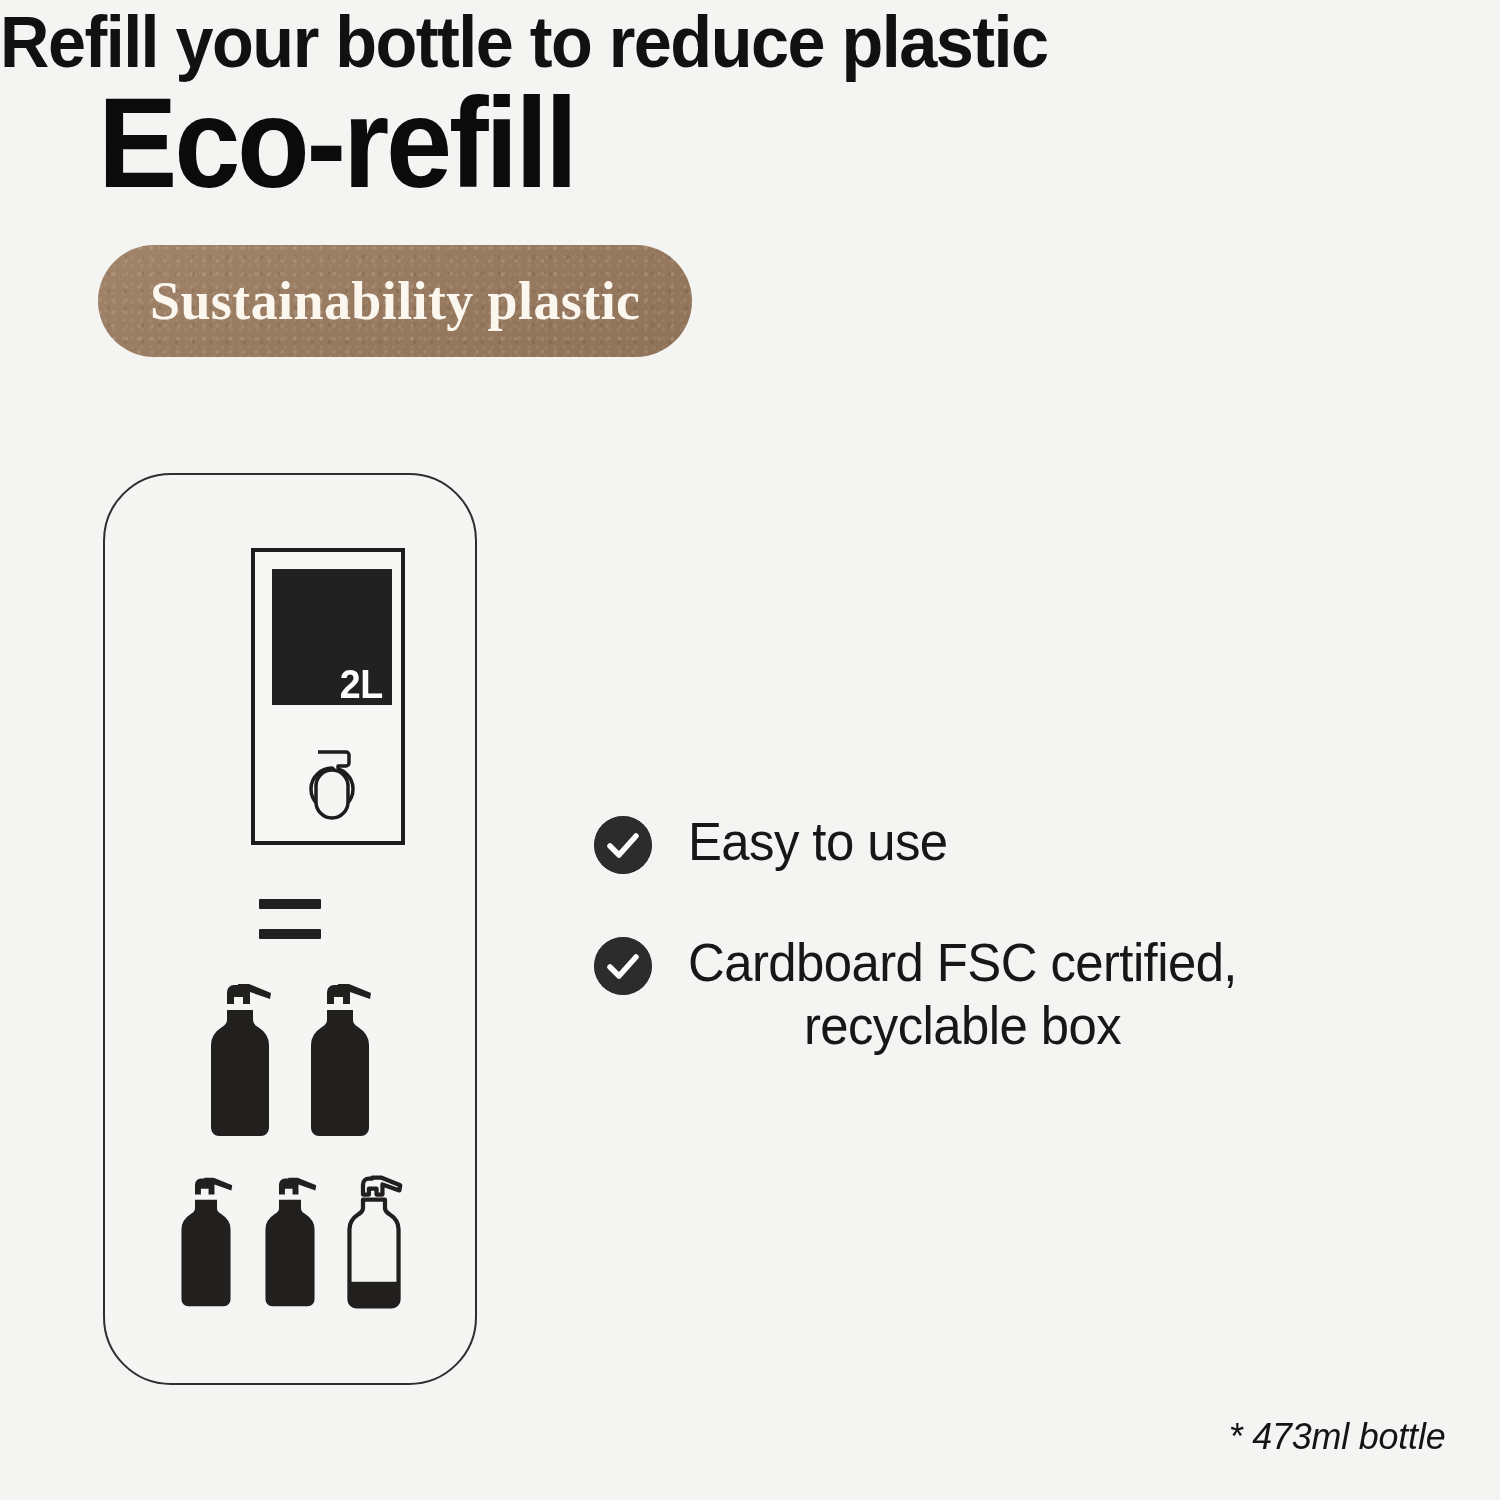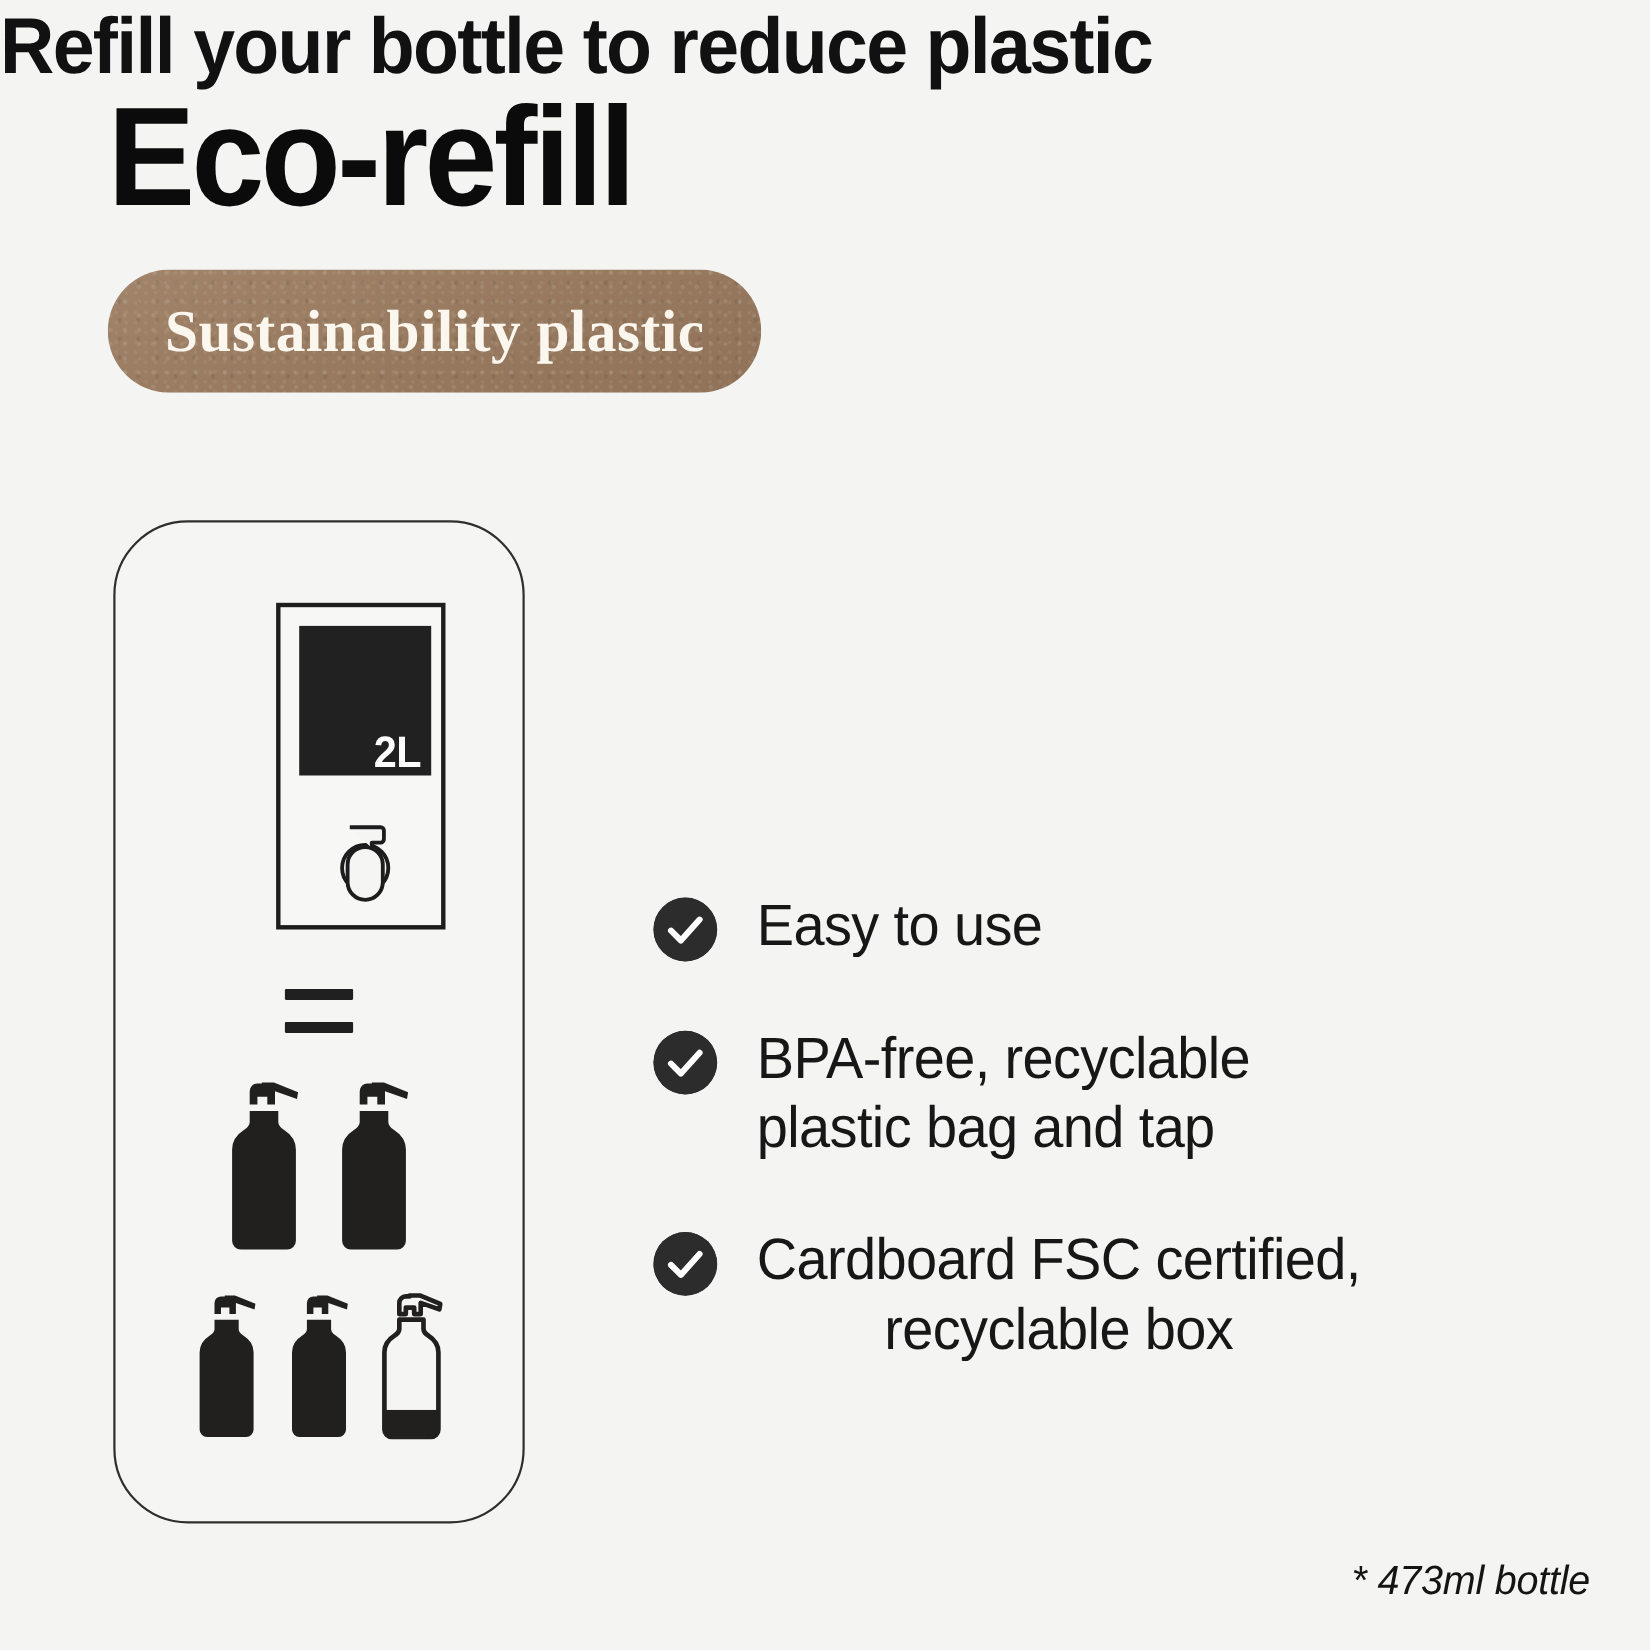--- a/index.html
+++ b/index.html
@@ -283,28 +283,20 @@
         <circle cx="29" cy="29" r="29" fill="#2c2c2c"></circle>
         <path d="M16 30 l9 9 17 -19" fill="none" stroke="#ffffff" stroke-width="5.5" stroke-linecap="round" stroke-linejoin="round"></path>
       </svg>
       <span class="feature-label">Easy to use</span>
     </li>
     <li class="feature">
       <svg class="check-icon" viewBox="0 0 58 58">
         <circle cx="29" cy="29" r="29" fill="#2c2c2c"></circle>
         <path d="M16 30 l9 9 17 -19" fill="none" stroke="#ffffff" stroke-width="5.5" stroke-linecap="round" stroke-linejoin="round"></path>
       </svg>
-      <span class="feature-label">BPA-free, recyclable
-plastic bag and tap</span>
-    </li>
-    <li class="feature">
-      <svg class="check-icon" viewBox="0 0 58 58">
-        <circle cx="29" cy="29" r="29" fill="#2c2c2c"></circle>
-        <path d="M16 30 l9 9 17 -19" fill="none" stroke="#ffffff" stroke-width="5.5" stroke-linecap="round" stroke-linejoin="round"></path>
-      </svg>
       <span class="feature-label">Cardboard FSC certified,
 recyclable box</span>
     </li>
   </ul>
 
   <div class="footnote">* 473ml bottle</div>
 
 </div>
 
 </body></html>

